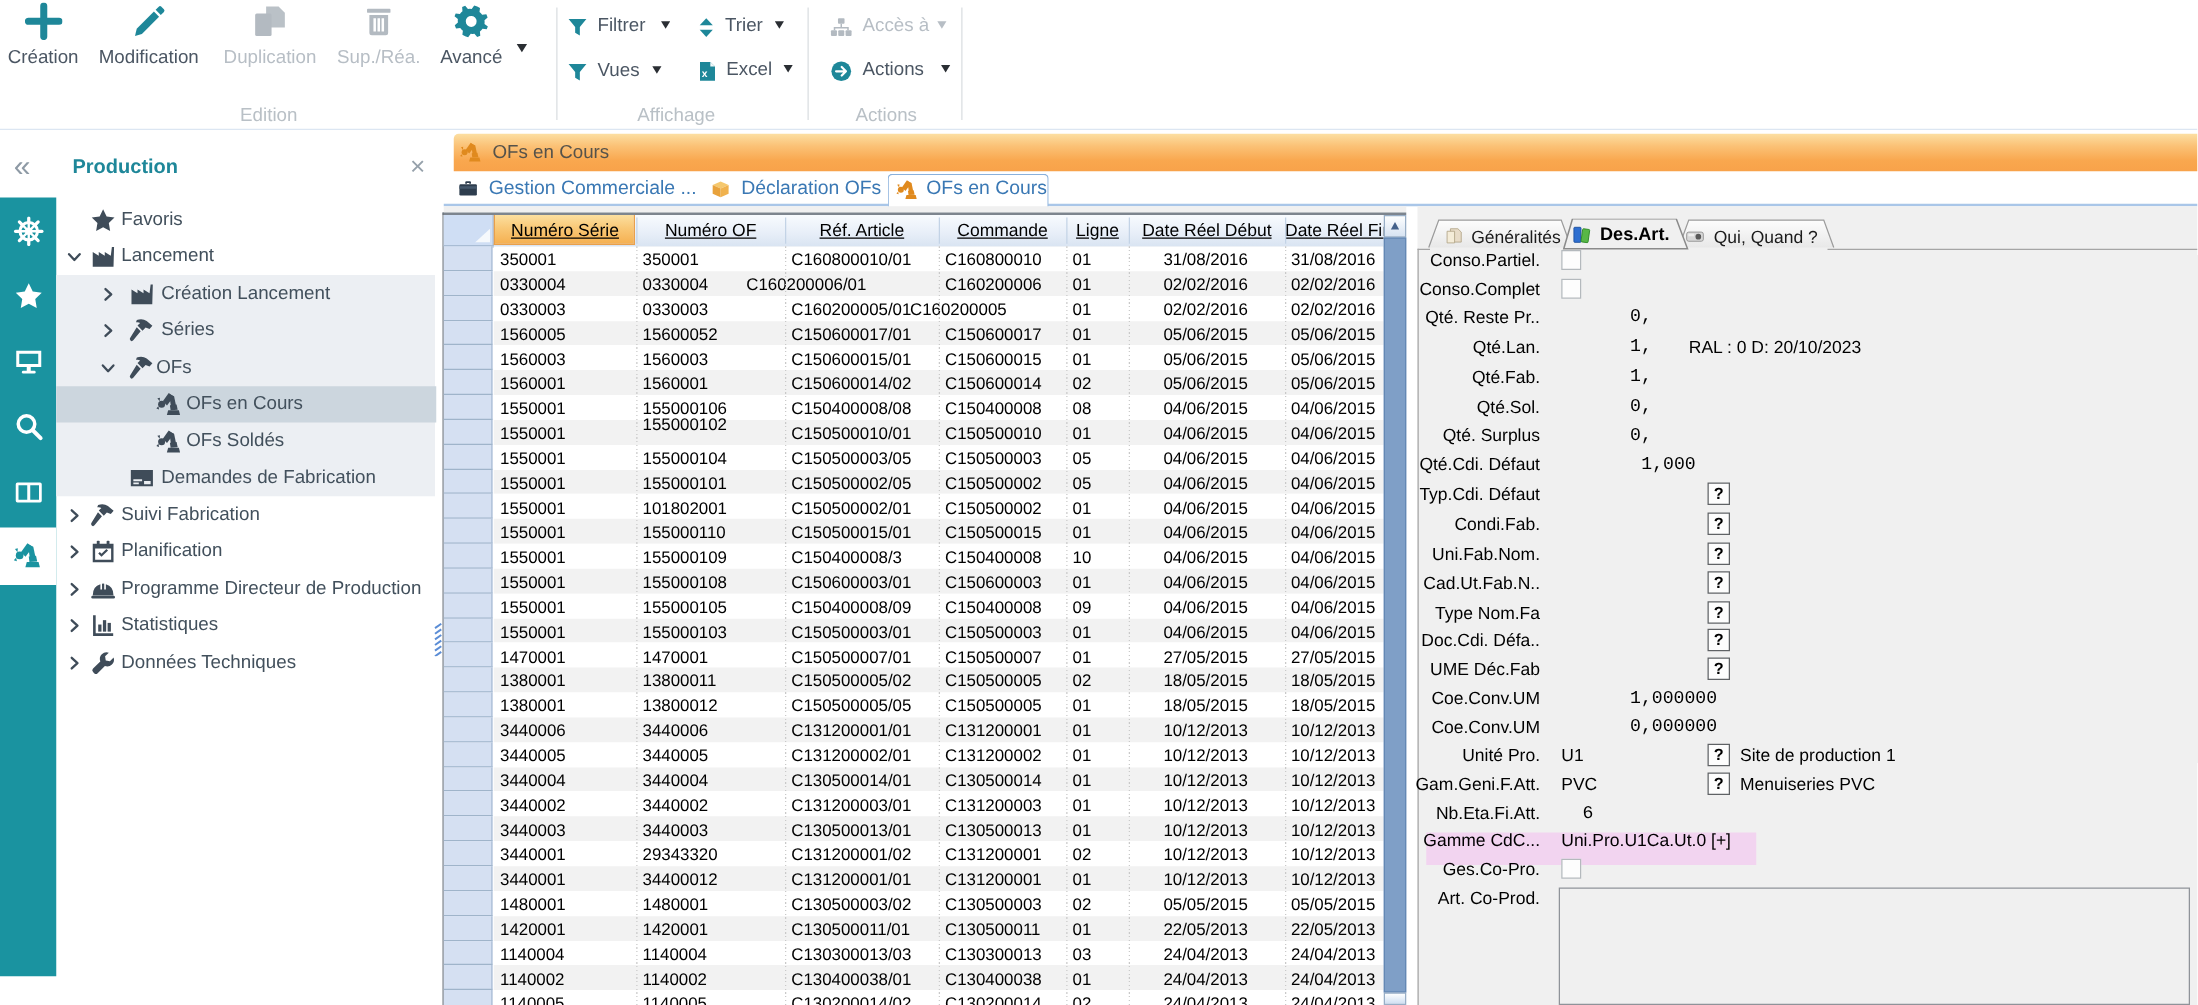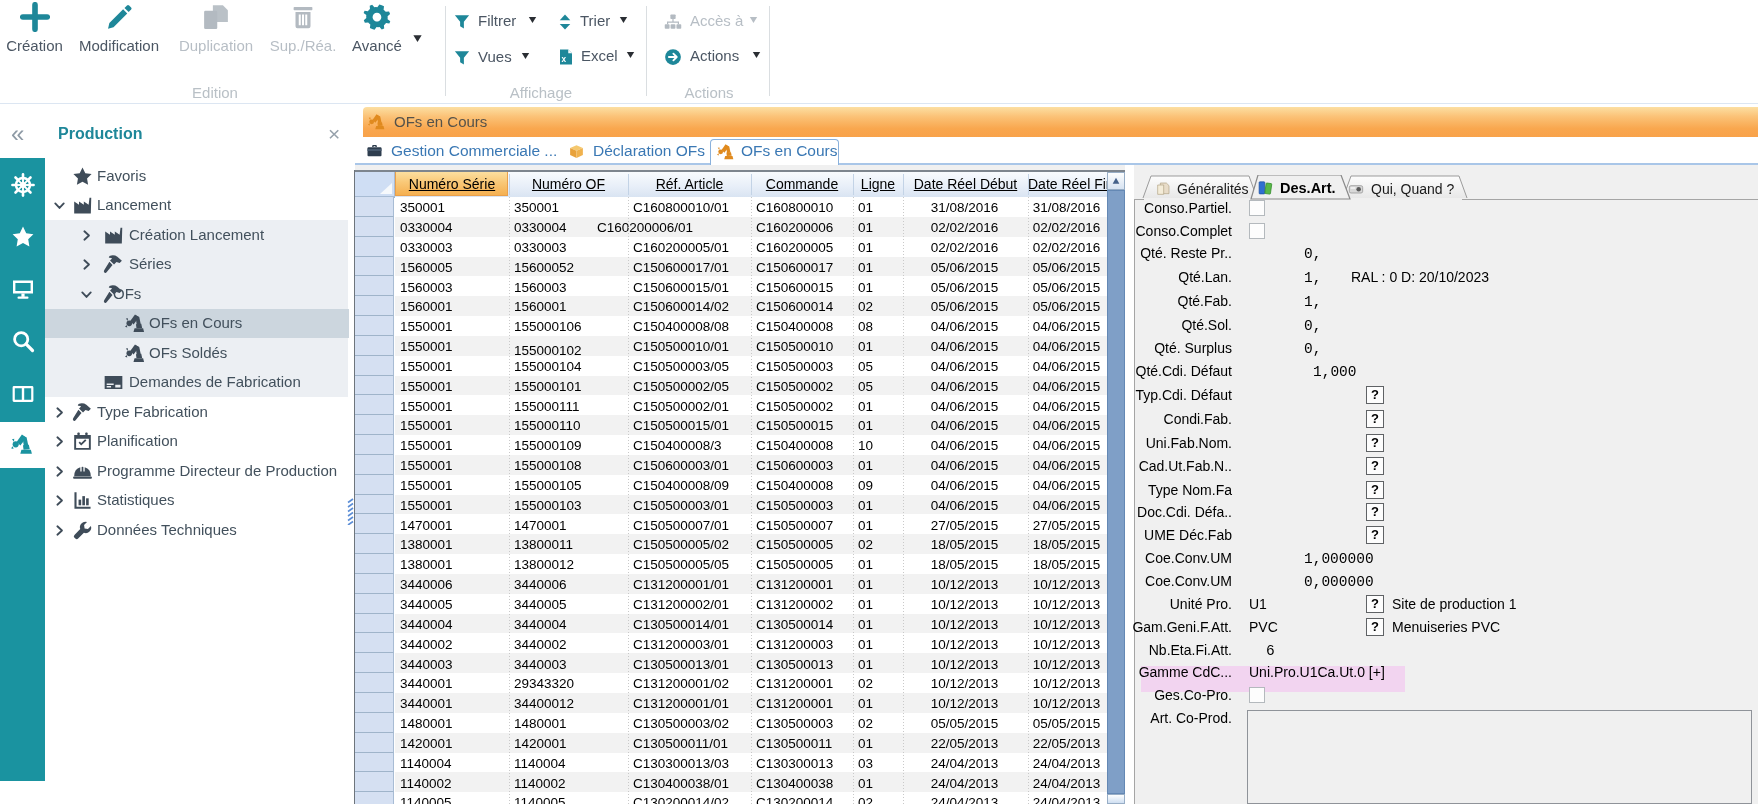--- a/index.html
+++ b/index.html
@@ -206,21 +206,21 @@
 <div class="ab tree-t" style="left:129px;top:255.0px">Séries</div>
 <svg class="ab" style="left:78px;top:285.5px" width="17" height="17" viewBox="0 0 24 24">
     <path d="M6 9 L12 15.5 L18 9" stroke="#3f4c59" stroke-width="2.6" fill="none" stroke-linecap="round" stroke-linejoin="round"></path>
   </svg>
 <svg class="ab" style="left:103px;top:283.5px" width="21" height="21" viewBox="0 0 24 24">
     <g fill="#3f4c59">
       <path d="M7.4 2.2 Q12.6 0.4 16.4 3.2 L21.6 7.6 L19 10.4 L15.4 9.2 L12.6 12 L8 7.4 L10.4 5 Q8.8 4 6.6 4.4 Z"></path>
       <path d="M7.3 8.9 L10.9 12.5 L4.1 20.9 Q2.9 22.3 1.6 21 Q0.3 19.7 1.5 18.3 Z"></path>
     </g>
   </svg>
-<div class="ab tree-t" style="left:113px;top:284.5px">OFs</div>
+<div class="ab tree-t" style="left:125px;top:284.5px">OFs</div>
 <svg class="ab" style="left:125px;top:313.0px" width="21" height="21" viewBox="0 0 24 24">
     <g fill="#3f4c59">
       <circle cx="4.9" cy="11.8" r="3.2"></circle>
       <path d="M3.1 9.2 L1 6.4 L3.4 5.9 Z"></path>
       <path d="M2 13.8 L0 15.8 L2.6 16.6 Z"></path>
       <path d="M6 9.2 L11.4 1.6 L16 4.9 L9.8 13 Z"></path>
       <path d="M11.8 2.4 L16.3 4.6 L18 12.8 L13.4 13.8 Z"></path>
       <path d="M12.5 12.8 L18.6 12.2 L19.6 17 L13.1 17.4 Z"></path>
       <path d="M10.9 17.4 h9.8 l1.1 4.2 H9.7 Z"></path>
     </g>
@@ -246,21 +246,21 @@
 <div class="ab tree-t" style="left:129px;top:373.0px">Demandes de Fabrication</div>
 <svg class="ab" style="left:51px;top:403.5px" width="17" height="17" viewBox="0 0 24 24">
     <path d="M9 6 L15.5 12 L9 18" stroke="#3f4c59" stroke-width="2.6" fill="none" stroke-linecap="round" stroke-linejoin="round"></path>
   </svg>
 <svg class="ab" style="left:72px;top:401.5px" width="21" height="21" viewBox="0 0 24 24">
     <g fill="#3f4c59">
       <path d="M7.4 2.2 Q12.6 0.4 16.4 3.2 L21.6 7.6 L19 10.4 L15.4 9.2 L12.6 12 L8 7.4 L10.4 5 Q8.8 4 6.6 4.4 Z"></path>
       <path d="M7.3 8.9 L10.9 12.5 L4.1 20.9 Q2.9 22.3 1.6 21 Q0.3 19.7 1.5 18.3 Z"></path>
     </g>
   </svg>
-<div class="ab tree-t" style="left:97px;top:402.5px">Type Fabrication</div>
+<div class="ab tree-t" style="left:97px;top:402.5px">Suivi Fabrication</div>
 <svg class="ab" style="left:51px;top:433.0px" width="17" height="17" viewBox="0 0 24 24">
     <path d="M9 6 L15.5 12 L9 18" stroke="#3f4c59" stroke-width="2.6" fill="none" stroke-linecap="round" stroke-linejoin="round"></path>
   </svg>
 <svg class="ab" style="left:72px;top:431.0px" width="21" height="21" viewBox="0 0 24 24">
     <g fill="#3f4c59">
       <path d="M2.5 4.5 h19 v17 h-19 Z M4.7 8.8 v10.5 h14.6 V8.8 Z" fill-rule="evenodd"></path>
       <rect x="6.2" y="1.8" width="2.6" height="4.2" rx="0.8"></rect>
       <rect x="15.2" y="1.8" width="2.6" height="4.2" rx="0.8"></rect>
       <path d="M7.5 13.5 L10.5 16.5 L16.5 10.8 L15 9.3 L10.5 13.6 L9 12 Z"></path>
     </g>
@@ -386,21 +386,21 @@
 <div class="cell" style="left:597px;top:220.04px;width:117px">C160200006/01</div>
 <div class="cell" style="left:756px;top:220.04px;width:96px">C160200006</div>
 <div class="cell" style="left:858px;top:220.04px;width:44px">01</div>
 <div class="cell" style="left:903px;top:220.04px;width:123px;text-align:center">02/02/2016</div>
 <div class="cell" style="left:1028px;top:220.04px;width:77px;text-align:center">02/02/2016</div>
 <div class="ab" style="left:395px;top:236.68px;width:712px;height:19.84px;background:#ffffff"></div>
 <div class="ab" style="left:355px;top:236.68px;width:39px;height:19.84px;background:#d5e0f2;border-right:1px solid #a8bcd4;border-bottom:1px solid #9fb4ca;box-sizing:border-box"></div>
 <div class="cell" style="left:400px;top:239.88px;width:108px">0330003</div>
 <div class="cell" style="left:514px;top:239.88px;width:113px">0330003</div>
 <div class="cell" style="left:633px;top:239.88px;width:117px">C160200005/01</div>
-<div class="cell" style="left:756px;top:239.88px;width:96px">C160200005</div>
+<div class="cell" style="left:728px;top:239.88px;width:96px">C160200005</div>
 <div class="cell" style="left:858px;top:239.88px;width:44px">01</div>
 <div class="cell" style="left:903px;top:239.88px;width:123px;text-align:center">02/02/2016</div>
 <div class="cell" style="left:1028px;top:239.88px;width:77px;text-align:center">02/02/2016</div>
 <div class="ab" style="left:395px;top:256.52px;width:712px;height:19.84px;background:#f2f2f2"></div>
 <div class="ab" style="left:355px;top:256.52px;width:39px;height:19.84px;background:#d5e0f2;border-right:1px solid #a8bcd4;border-bottom:1px solid #9fb4ca;box-sizing:border-box"></div>
 <div class="cell" style="left:400px;top:259.72px;width:108px">1560005</div>
 <div class="cell" style="left:514px;top:259.72px;width:113px">15600052</div>
 <div class="cell" style="left:633px;top:259.72px;width:117px">C150600017/01</div>
 <div class="cell" style="left:756px;top:259.72px;width:96px">C150600017</div>
 <div class="cell" style="left:858px;top:259.72px;width:44px">01</div>
@@ -429,21 +429,21 @@
 <div class="cell" style="left:400px;top:319.24px;width:108px">1550001</div>
 <div class="cell" style="left:514px;top:319.24px;width:113px">155000106</div>
 <div class="cell" style="left:633px;top:319.24px;width:117px">C150400008/08</div>
 <div class="cell" style="left:756px;top:319.24px;width:96px">C150400008</div>
 <div class="cell" style="left:858px;top:319.24px;width:44px">08</div>
 <div class="cell" style="left:903px;top:319.24px;width:123px;text-align:center">04/06/2015</div>
 <div class="cell" style="left:1028px;top:319.24px;width:77px;text-align:center">04/06/2015</div>
 <div class="ab" style="left:395px;top:335.88px;width:712px;height:19.84px;background:#f2f2f2"></div>
 <div class="ab" style="left:355px;top:335.88px;width:39px;height:19.84px;background:#d5e0f2;border-right:1px solid #a8bcd4;border-bottom:1px solid #9fb4ca;box-sizing:border-box"></div>
 <div class="cell" style="left:400px;top:339.08px;width:108px">1550001</div>
-<div class="cell" style="left:514px;top:343px;width:113px">155000102</div>
+<div class="cell" style="left:514px;top:332px;width:113px">155000102</div>
 <div class="cell" style="left:633px;top:339.08px;width:117px">C150500010/01</div>
 <div class="cell" style="left:756px;top:339.08px;width:96px">C150500010</div>
 <div class="cell" style="left:858px;top:339.08px;width:44px">01</div>
 <div class="cell" style="left:903px;top:339.08px;width:123px;text-align:center">04/06/2015</div>
 <div class="cell" style="left:1028px;top:339.08px;width:77px;text-align:center">04/06/2015</div>
 <div class="ab" style="left:395px;top:355.72px;width:712px;height:19.84px;background:#ffffff"></div>
 <div class="ab" style="left:355px;top:355.72px;width:39px;height:19.84px;background:#d5e0f2;border-right:1px solid #a8bcd4;border-bottom:1px solid #9fb4ca;box-sizing:border-box"></div>
 <div class="cell" style="left:400px;top:358.92px;width:108px">1550001</div>
 <div class="cell" style="left:514px;top:358.92px;width:113px">155000104</div>
 <div class="cell" style="left:633px;top:358.92px;width:117px">C150500003/05</div>
@@ -456,21 +456,21 @@
 <div class="cell" style="left:400px;top:378.76px;width:108px">1550001</div>
 <div class="cell" style="left:514px;top:378.76px;width:113px">155000101</div>
 <div class="cell" style="left:633px;top:378.76px;width:117px">C150500002/05</div>
 <div class="cell" style="left:756px;top:378.76px;width:96px">C150500002</div>
 <div class="cell" style="left:858px;top:378.76px;width:44px">05</div>
 <div class="cell" style="left:903px;top:378.76px;width:123px;text-align:center">04/06/2015</div>
 <div class="cell" style="left:1028px;top:378.76px;width:77px;text-align:center">04/06/2015</div>
 <div class="ab" style="left:395px;top:395.40px;width:712px;height:19.84px;background:#ffffff"></div>
 <div class="ab" style="left:355px;top:395.40px;width:39px;height:19.84px;background:#d5e0f2;border-right:1px solid #a8bcd4;border-bottom:1px solid #9fb4ca;box-sizing:border-box"></div>
 <div class="cell" style="left:400px;top:398.60px;width:108px">1550001</div>
-<div class="cell" style="left:514px;top:398.60px;width:113px">155000111</div>
+<div class="cell" style="left:514px;top:398.60px;width:113px">101802001</div>
 <div class="cell" style="left:633px;top:398.60px;width:117px">C150500002/01</div>
 <div class="cell" style="left:756px;top:398.60px;width:96px">C150500002</div>
 <div class="cell" style="left:858px;top:398.60px;width:44px">01</div>
 <div class="cell" style="left:903px;top:398.60px;width:123px;text-align:center">04/06/2015</div>
 <div class="cell" style="left:1028px;top:398.60px;width:77px;text-align:center">04/06/2015</div>
 <div class="ab" style="left:395px;top:415.24px;width:712px;height:19.84px;background:#f2f2f2"></div>
 <div class="ab" style="left:355px;top:415.24px;width:39px;height:19.84px;background:#d5e0f2;border-right:1px solid #a8bcd4;border-bottom:1px solid #9fb4ca;box-sizing:border-box"></div>
 <div class="cell" style="left:400px;top:418.44px;width:108px">1550001</div>
 <div class="cell" style="left:514px;top:418.44px;width:113px">155000110</div>
 <div class="cell" style="left:633px;top:418.44px;width:117px">C150500015/01</div>

